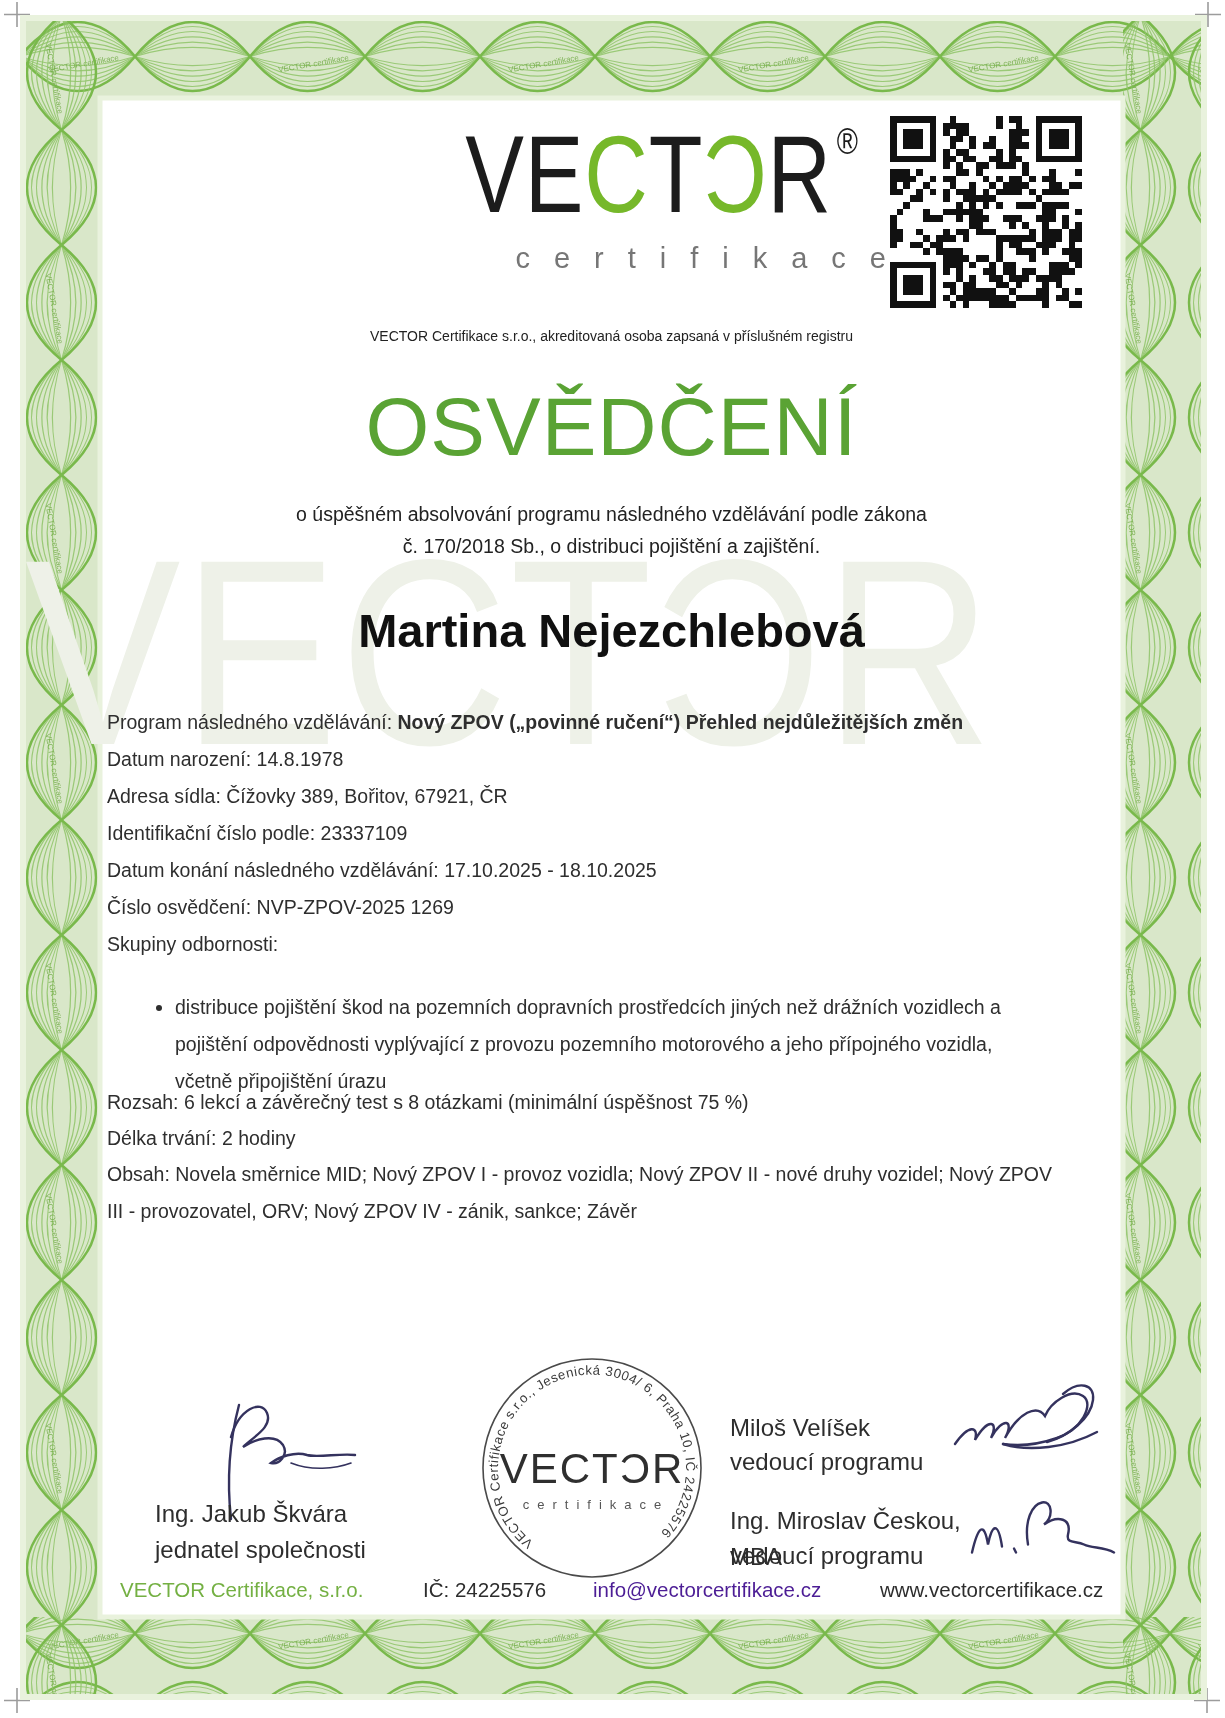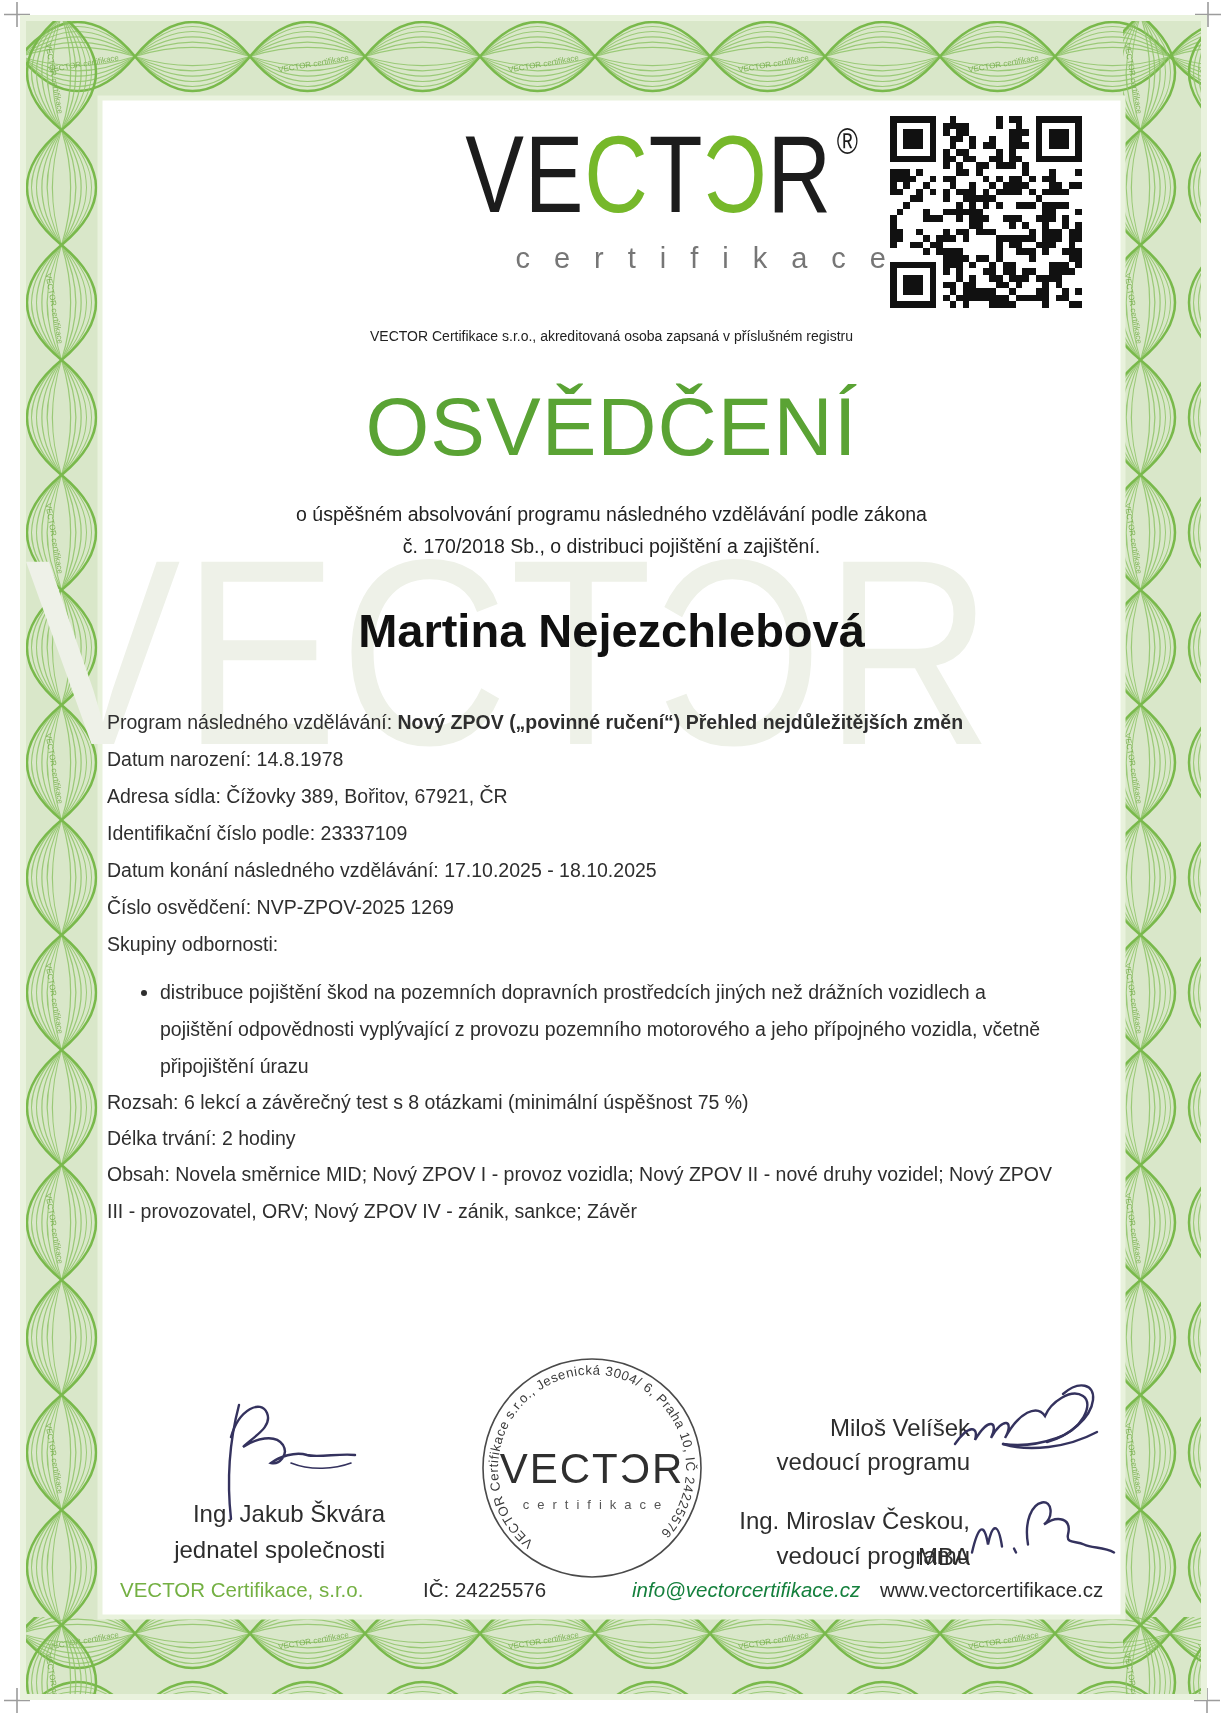--- a/index.html
+++ b/index.html
@@ -24,44 +24,44 @@
   .intro{top:222px;font-size:14px;line-height:32px;color:#222;}
   .title{top:282px;font-size:82px;font-weight:400;color:#5aa334;letter-spacing:1px;line-height:1.15;margin:0;}
   .subtitle{top:400px;font-size:19.5px;line-height:32px;color:#222;}
   .recipient{top:505px;font-size:47px;font-weight:700;color:#101010;margin:0;}
 
   .fields{position:absolute;top:606px;left:7px;font-size:19.5px;line-height:37px;}
   .fields p{margin:0;}
   .fv-bold{font-weight:700;}
   .groups{position:absolute;top:876px;left:36px;width:900px;font-size:19.5px;line-height:37px;
           margin:0;padding-left:24px;}
-  .groups li{margin:0;}
+  .groups li{margin:15px;}
   .para{position:absolute;left:7px;font-size:19.5px;line-height:37px;margin:0;}
   .rozsah{top:986px;width:1000px;}
   .delka{top:1022px;width:1000px;}
   .obsah{top:1058px;width:960px;}
 
   
   .sigsvg{position:absolute;}
   .sig-jakub{left:95px;top:1295px;width:170px;height:130px;}
   .sig-velisek{left:845px;top:1280px;width:165px;height:105px;}
   .sig-miroslav{left:862px;top:1390px;width:160px;height:95px;}
   .stamp{position:absolute;left:377px;top:1255px;width:230px;height:230px;}
-  .signer{position:absolute;text-align:right;font-size:24px;color:#2d2d2d;line-height:36px;}
+  .signer{position:absolute;text-align:left;font-size:24px;color:#2d2d2d;line-height:36px;}
   .signer-left{left:55px;top:1398px;width:230px;}
   .r1-name{left:630px;top:1312px;width:240px;}
   .r1-role{left:630px;top:1346px;width:240px;}
   .r2-name{left:630px;top:1405px;width:240px;}
   .r2-role{left:630px;top:1440px;width:240px;}
 
   .footer{position:absolute;top:1480px;left:0;width:1023px;font-size:20.5px;color:#2d2d2d;}
   .footer span{position:absolute;top:0;white-space:nowrap;}
   .f-company{left:20px;color:#74b043;}
   .f-ic{left:323px;}
-  .f-email{left:532px;color:#15803d;font-style:italic;}
+  .f-email{left:493px;color:#4c1d95;}
   .f-web{left:780px;}
 </style>
 </head>
 <body>
 
 <div class="page">
 
   <svg class="decor" width="1225" height="1718" viewBox="0 0 1225 1718">
     <defs>
       <pattern id="guil" width="230" height="83" patternUnits="userSpaceOnUse">

